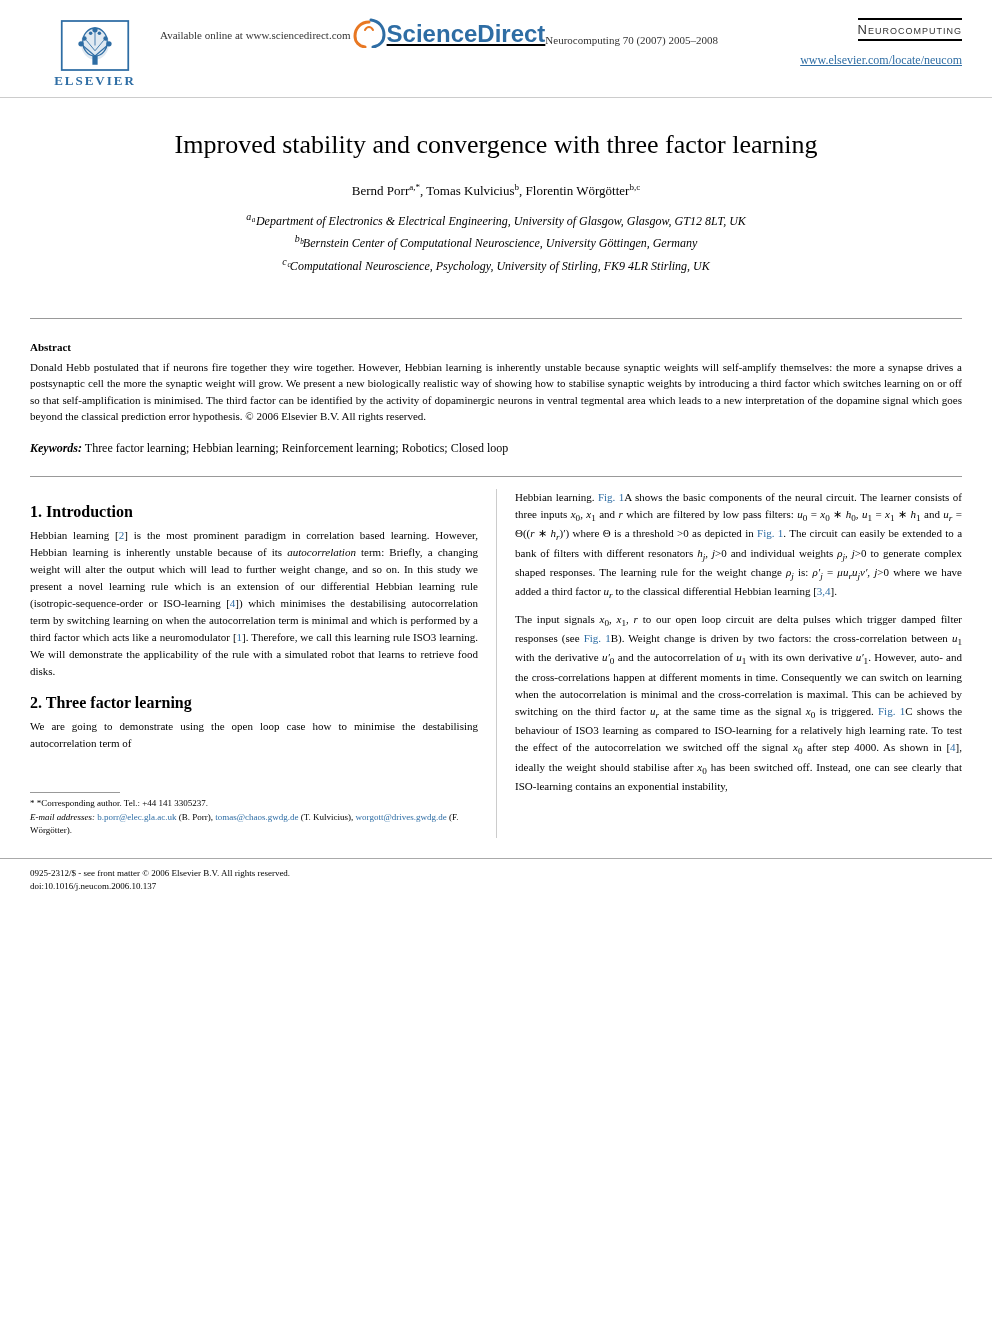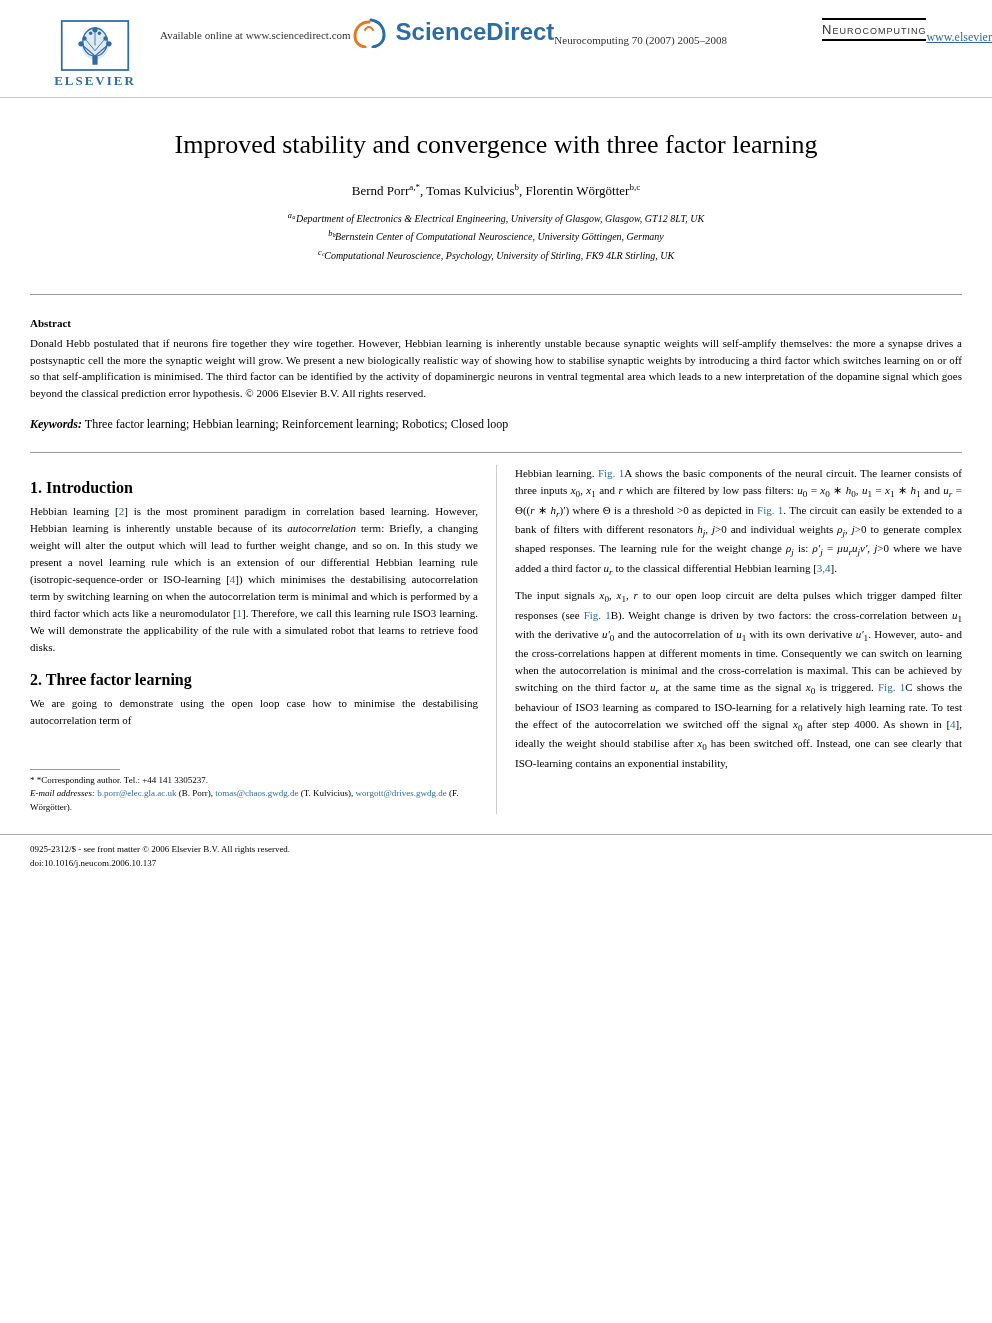--- a/index.html
+++ b/index.html
@@ -53,39 +53,40 @@
       margin-bottom: 4px;
     }
     .sciencedirect-logo {
       display: flex;
       flex-direction: column;
       align-items: center;
       margin-bottom: 6px;
     }
     .sd-logo-graphic {
       display: flex;
-      align-items: flex-start;
-      gap: 9px;
+      align-items: flex-end;
+      gap: 0;
       margin-bottom: 2px;
+      text-decoration: underline;
     }
     .sd-text {
       font-size: 24px;
       color: #2e6da4;
       font-family: Arial, sans-serif;
       font-weight: bold;
     }
     .journal-name {
       font-size: 11px;
       color: #333;
       margin-top: 6px;
     }
     .header-right {
       width: 140px;
       display: flex;
-      flex-direction: row;
+      flex-direction: column;
       align-items: flex-end;
     }
     .neurocomputing-label {
       font-size: 13px;
       font-family: Arial, sans-serif;
       letter-spacing: 1px;
       color: #333;
       font-variant: small-caps;
       border-top: 2px solid #000;
       border-bottom: 2px solid #000;
@@ -112,24 +113,24 @@
     }
     .authors {
       font-size: 13px;
       margin-bottom: 10px;
     }
     .author-sup {
       font-size: 9px;
       vertical-align: super;
     }
     .affiliations {
-      font-size: 10px;
+      font-size: 12px;
       font-style: italic;
       line-height: 1.6;
-      margin-bottom: 8px;
+      margin-bottom: 20px;
     }
     .available-date {
       font-size: 11px;
       margin-top: 8px;
     }
     
     .divider {
       border: none;
       border-top: 1px solid #999;
       margin: 12px 30px;

